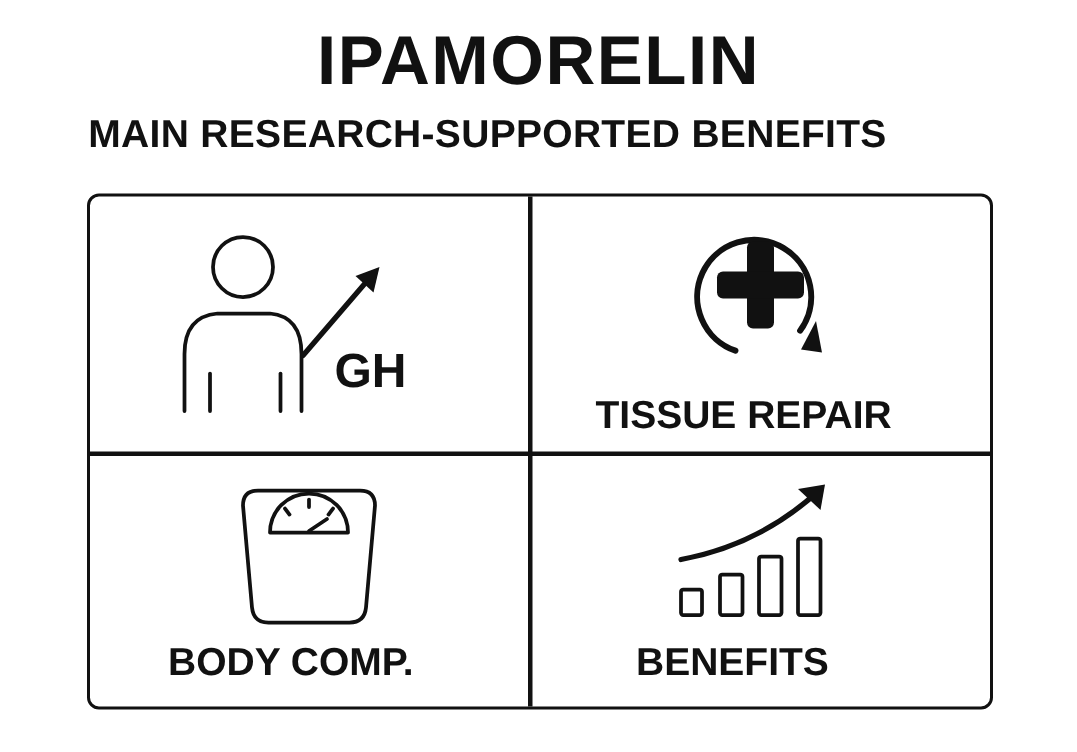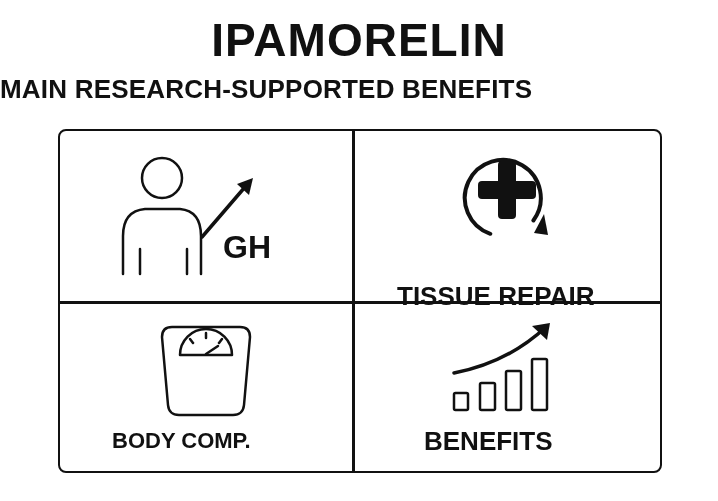--- a/index.html
+++ b/index.html
@@ -1,20 +1,20 @@
 <!DOCTYPE html>
 <html><head>
 <meta charset="utf-8">
 <style>
   html, body { margin: 0; padding: 0; background: #ffffff; }
   body { width: 718px; height: 501px; position: relative; overflow: hidden;
          font-family: "Liberation Sans", "DejaVu Sans", sans-serif; color: #111111; }
   .title { position: absolute; left: 0; top: 12px; width: 718px; text-align: center;
            font-size: 46px; font-weight: 700; letter-spacing: 1px; line-height: 56px; }
-  .subtitle { position: absolute; left: 0; top: 74px; width: 650px; 
+  .subtitle { position: absolute; left: 0; top: 74px; width: 650px; text-align: center;
               font-size: 26px; font-weight: 700; line-height: 30px; letter-spacing: 0.2px; }
   .grid { position: absolute; left: 58px; top: 129px; width: 600px; height: 340px;
           border: 2.5px solid #111111; border-radius: 8px; }
   .vdiv { position: absolute; left: 292px; top: 0; width: 2.5px; height: 100%; background: #111111; }
   .hdiv { position: absolute; left: 0; top: 170px; width: 100%; height: 2.5px; background: #111111; }
   .cell { position: absolute; }
   .label { position: absolute; font-weight: 700; white-space: nowrap; }
   svg { position: absolute; overflow: visible; }
 </style>
 </head>
@@ -41,35 +41,35 @@
     <div class="label" style="left:163px;top:98px;font-size:32px;line-height:36px;">GH</div>
   </div>
 
   <div class="cell" style="left:294px;top:0;width:306px;height:170px;">
     <svg width="110" height="110" style="left:98px;top:12px;" viewBox="0 0 110 110">
       <path d="M78 86 A38 38 0 1 1 88 42" fill="none" stroke="#111111" stroke-width="4" stroke-linecap="round" transform="rotate(60 54 54)"></path>
       <polygon points="82,90 92,71 96,92" fill="#111111"></polygon>
       <rect x="46" y="18" width="18" height="58" rx="4" fill="#111111"></rect>
       <rect x="26" y="38" width="58" height="18" rx="4" fill="#111111"></rect>
     </svg>
-    <div class="label" style="left:43px;top:130px;font-size:26px;line-height:30px;margin-top:20px;">TISSUE REPAIR</div>
+    <div class="label" style="left:43px;top:130px;font-size:26px;line-height:30px;">TISSUE REPAIR</div>
   </div>
 
   <div class="cell" style="left:0;top:172px;width:292px;height:168px;">
     <svg width="100" height="96" style="left:98px;top:20px;" viewBox="0 0 100 96">
       <path d="M14 4 H82 Q92 4 92 14 L86 82 Q85 92 75 92 H21 Q11 92 10 82 L4 14 Q4 4 14 4 Z" fill="none" stroke="#111111" stroke-width="2.5" stroke-linejoin="round"></path>
       <path d="M22 32 A26 26 0 0 1 74 32 Z" fill="none" stroke="#111111" stroke-width="2.5" stroke-linejoin="round"></path>
       <g stroke="#111111" stroke-width="2.5" stroke-linecap="round">
         <line x1="48" y1="10" x2="48" y2="15"></line>
         <line x1="32" y1="16" x2="35" y2="20"></line>
         <line x1="64" y1="16" x2="61" y2="20"></line>
         <line x1="48" y1="31" x2="60" y2="23"></line>
       </g>
     </svg>
-    <div class="label" style="left:52px;top:123px;font-size:22px;line-height:30px;">BODY COMP.</div>
+    <div class="label" style="left:52px;top:123px;font-size:26px;line-height:30px;">BODY COMP.</div>
   </div>
 
   <div class="cell" style="left:294px;top:172px;width:306px;height:168px;">
     <svg width="110" height="100" style="left:98px;top:18px;" viewBox="0 0 110 100">
       <g fill="none" stroke="#111111" stroke-width="2.5" stroke-linejoin="round">
         <rect x="2" y="72" width="14" height="17" rx="1.5"></rect>
         <rect x="28" y="62" width="15" height="27" rx="1.5"></rect>
         <rect x="54" y="50" width="15" height="39" rx="1.5"></rect>
         <rect x="80" y="38" width="15" height="51" rx="1.5"></rect>
       </g>

